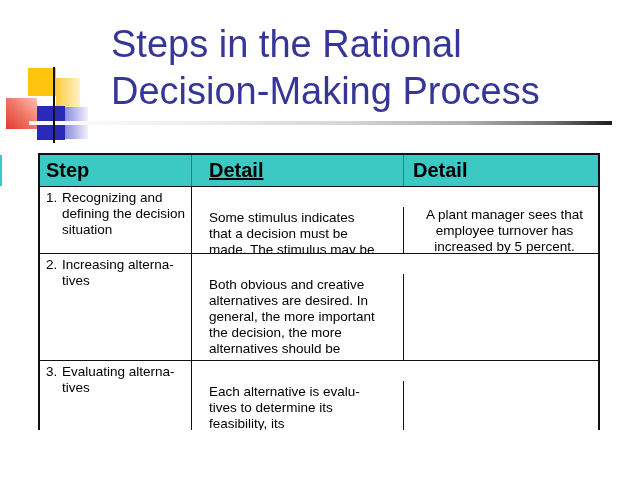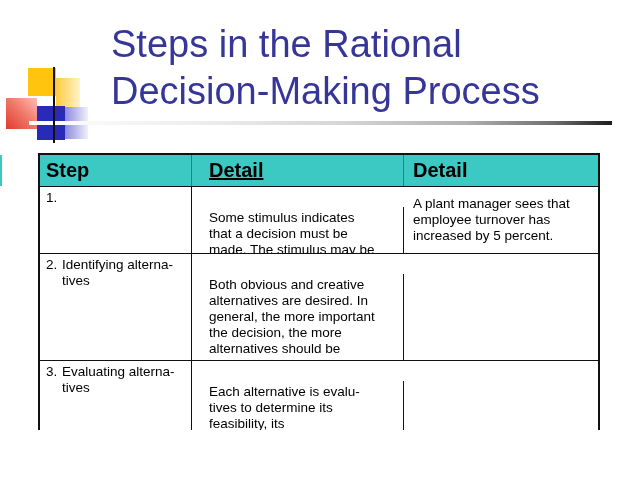--- a/index.html
+++ b/index.html
@@ -78,21 +78,21 @@
   .row-3 { height: 91px; }
   .bcell {
     font-size: 13.5px;
     line-height: 16px;
     color: #000000;
     overflow: hidden;
   }
   .bcell .cell-text { white-space: pre; display: block; }
   .pad-step    { padding: 3px 2px 0 6px; }
   .pad-detail  { padding: 3px 2px 0 17px; margin-top: 20px; }
-  .pad-example { padding: 9px 2px 0 9px; }
+  .pad-example { padding: 20px 2px 0 9px; text-align: center; }
   .hcell.c1 { padding-left: 6px; }
   .hcell.c2 { padding-left: 17px; text-decoration: underline; }
   .hcell.c3 { padding-left: 9px; }
   .step-flex { display: flex; }
   .step-num { width: 16px; flex: 0 0 16px; }
   .tick {
     position: absolute;
     width: 1px; height: 4px;
     background: #333333;
     z-index: 2;
@@ -122,40 +122,43 @@
     <div class="tbl-row tbl-header">
       <div class="hcell c1">Step</div>
       <div class="hcell c2">Detail</div>
       <div class="hcell c3">Detail</div>
     </div>
 
     <div class="tbl-row body-row row-1">
       <div class="bcell c1 pad-step">
         <div class="step-flex">
           <span class="step-num">1.</span>
+          <span class="cell-text">Recognizing and
+defining the decision
+situation</span>
         </div>
       </div>
       <div class="bcell c2 pad-detail">
         <span class="cell-text">Some stimulus indicates
 that a decision must be
 made. The stimulus may be
 positive or negative.</span>
       </div>
       <div class="bcell c3 pad-example">
         <span class="cell-text">A plant manager sees that
 employee turnover has
 increased by 5 percent.</span>
       </div>
     </div>
 
     <div class="tbl-row body-row row-2">
       <div class="bcell c1 pad-step">
         <div class="step-flex">
           <span class="step-num">2.</span>
-          <span class="cell-text">Identifying alterna-
+          <span class="cell-text">Increasing alterna-
 tives</span>
         </div>
       </div>
       <div class="bcell c2 pad-detail">
         <span class="cell-text">Both obvious and creative
 alternatives are desired. In
 general, the more important
 the decision, the more
 alternatives should be
 considered.</span>

